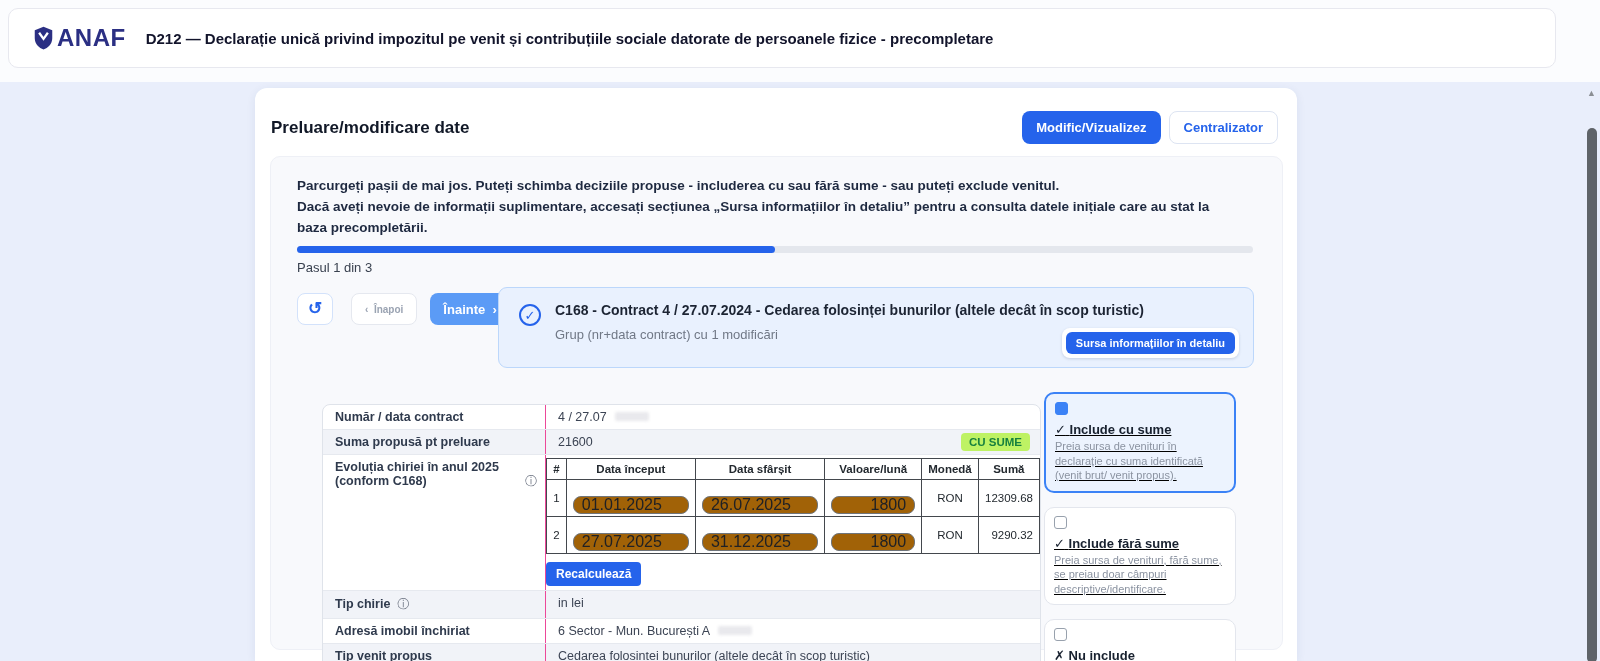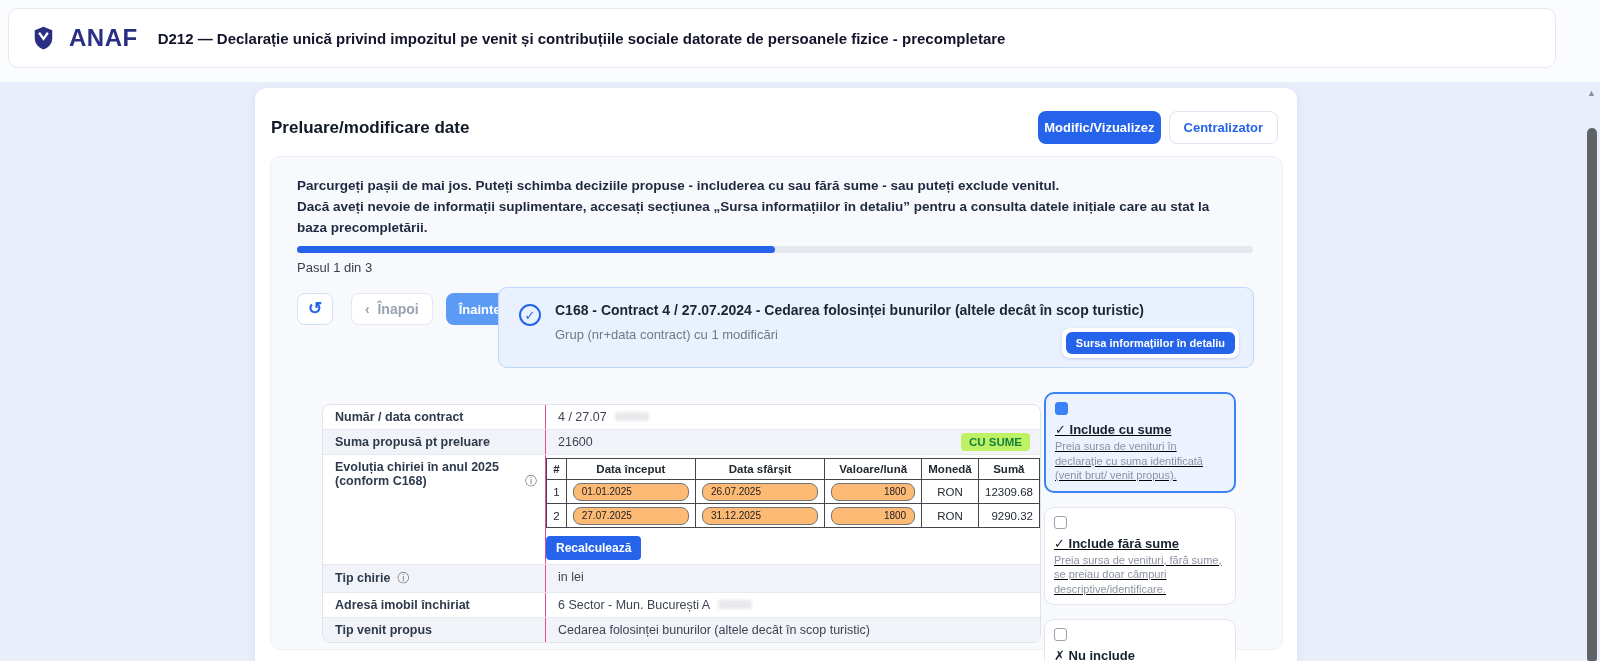--- a/index.html
+++ b/index.html
@@ -5,55 +5,55 @@
   * { margin:0; padding:0; box-sizing:border-box; }
   html,body { width:1600px; height:661px; overflow:hidden; }
   body { font-family:"Liberation Sans","DejaVu Sans",sans-serif; background:#e9eefb; position:relative; }
 
   .top-bg { position:absolute; left:0; top:0; width:1600px; height:82px; background:#fbfcfe; }
 
   
   .app-header { position:absolute; left:8px; top:8px; width:1548px; height:60px; background:#fff;
     border:1px solid #e7e8ef; border-radius:10px; display:flex; align-items:center; padding-left:24px; z-index:5; }
   .logo { display:flex; align-items:center; gap:3px; }
-  .logo-text { font-size:24px; font-weight:800; color:#2b2f83; letter-spacing:0.5px;margin-left:12px; }
+  .logo-text { font-size:24px; font-weight:800; color:#2b2f83; letter-spacing:0.5px; }
   .app-title { margin-left:20px; font-size:15px; font-weight:bold; color:#12142b; }
 
   
   .scrollbar { position:absolute; right:1px; top:82px; bottom:0; width:15px; z-index:6; }
   .scroll-arrow { text-align:center; font-size:9px; color:#8b8f94; margin-top:6px; cursor:default; }
   .scroll-thumb { width:10px; margin:30px auto 0; height:535px; background:#5f6368; border-radius:6px; }
 
   
   .main-card { position:absolute; left:255px; top:88px; width:1042px; height:573px; background:#fff;
     border-radius:12px 12px 0 0; box-shadow:0 2px 10px rgba(40,60,120,0.08); z-index:4; }
   .card-header { display:flex; justify-content:space-between; align-items:center; padding:23px 19px 0 16px; }
   .card-title { font-size:17px; font-weight:bold; color:#111827; }
   .hdr-btns { display:flex; gap:8px; }
-  .btn-primary { background:#2563eb; color:#fff; border:none; border-radius:8px; padding:8px 6px;
+  .btn-primary { background:#2563eb; color:#fff; border:none; border-radius:8px; padding:8px 14px;
     font-size:13px; font-weight:bold; font-family:inherit; cursor:pointer; }
   .btn-outline { background:#fff; color:#2563eb; border:1px solid #dde4f2; border-radius:8px; padding:8px 14px;
     font-size:13px; font-weight:bold; font-family:inherit; cursor:pointer; }
 
   
   .inner-panel { position:absolute; left:15px; top:68px; width:1013px; height:494px;
     background:#f8f9fc; border:1px solid #eef0f6; border-radius:10px; }
 
   .instructions { position:absolute; left:26px; top:18px; width:925px;
     font-size:13.5px; font-weight:bold; color:#1e2940; line-height:21px; }
 
   .progress-track { position:absolute; left:26px; top:89px; width:956px; height:7px; background:#e4e7ed; border-radius:4px; }
   .progress-fill { height:7px; background:#2563eb; border-radius:4px; width:50%; }
   .step-label { position:absolute; left:26px; top:103px; font-size:13px; color:#39414f; }
 
   .nav-row { position:absolute; left:26px; top:136px; display:flex; align-items:center; }
   .btn-reset { width:36px; height:32px; background:#fff; border:1px solid #d3e2fb; border-radius:8px;
     color:#2563eb; font-size:17px; font-weight:bold; line-height:28px; text-align:center; cursor:pointer; }
   .btn-back { height:32px; margin-left:18px; padding:0 13px; background:#fff; border:1px solid #e5e8ef;
-    border-radius:8px; color:#9aa3b2; font-size:14px; font-weight:bold; font-family:inherit; cursor:default; }
+    border-radius:8px; color:#9aa3b2; font-size:10px; font-weight:bold; font-family:inherit; cursor:default; }
   .btn-next { height:32px; margin-left:13px; padding:0 13px; background:#5b9bf6; border:none;
     border-radius:8px; color:#fff; font-size:13px; font-weight:bold; font-family:inherit; cursor:pointer; }
 
   
   .source-box { position:absolute; left:227px; top:130px; width:756px; height:81px; background:#e9f1fe;
     border:1px solid #bcd7fb; border-radius:9px; padding:14px 16px 10px 56px; }
   .check-circle { position:absolute; left:20px; top:16px; width:22px; height:22px; border:2px solid #2563eb;
     border-radius:50%; color:#2563eb; font-size:13px; font-weight:bold; text-align:center; line-height:20px; }
   .source-title { font-size:14px; font-weight:bold; color:#1c2433; }
   .source-sub { margin-top:9px; font-size:13px; color:#707886; }
@@ -81,22 +81,22 @@
   .rent-wrap { padding:3px 0 4px 0; }
   table.rent { border-collapse:collapse; }
   .rent th, .rent td { border:1px solid #43474d; font-size:11.5px; color:#23292f; padding:2px 6px; background:#fff; }
   .rent th { font-weight:bold; text-align:center; height:21px; }
   .rent td { height:24px; }
   .col-idx { width:36px; text-align:center; }
   .col-date { width:138px; }
   .col-val { width:104px; }
   .col-cur { width:58px; text-align:center; }
   .col-sum { width:74px; text-align:right; }
-  .cell-input { border:1.5px solid #6f747a; border-radius:8px; height:18px; font-size:10px;
-    font-family:inherit; color:#202124; padding:0 8px; background:#fdba74; }
+  .cell-input { border:1.5px solid #6f747a; border-radius:8px; height:18px; font-size:16px;
+    font-family:inherit; color:#202124; padding:0 8px; background:#a16207;margin-top:14px; }
   .date-input { width:116px; }
   .val-input { width:84px; text-align:right; }
   .btn-recalc { margin-top:8px; background:#2563eb; color:#fff; border:none; border-radius:4px;
     padding:5px 10px; font-size:12px; font-weight:bold; font-family:inherit; cursor:pointer; }
 
   
   .options-col { position:absolute; left:773px; top:235px; width:208px; }
   .opt-card { width:192px; background:#fff; border:1px solid #e3e6ed; border-radius:10px;
     padding:7px 9px 8px; text-align:left; margin-bottom:14px; cursor:pointer;text-decoration:underline; }
   .opt-card.selected { background:#ecf3fe; border:2px solid #3b82f6; }

